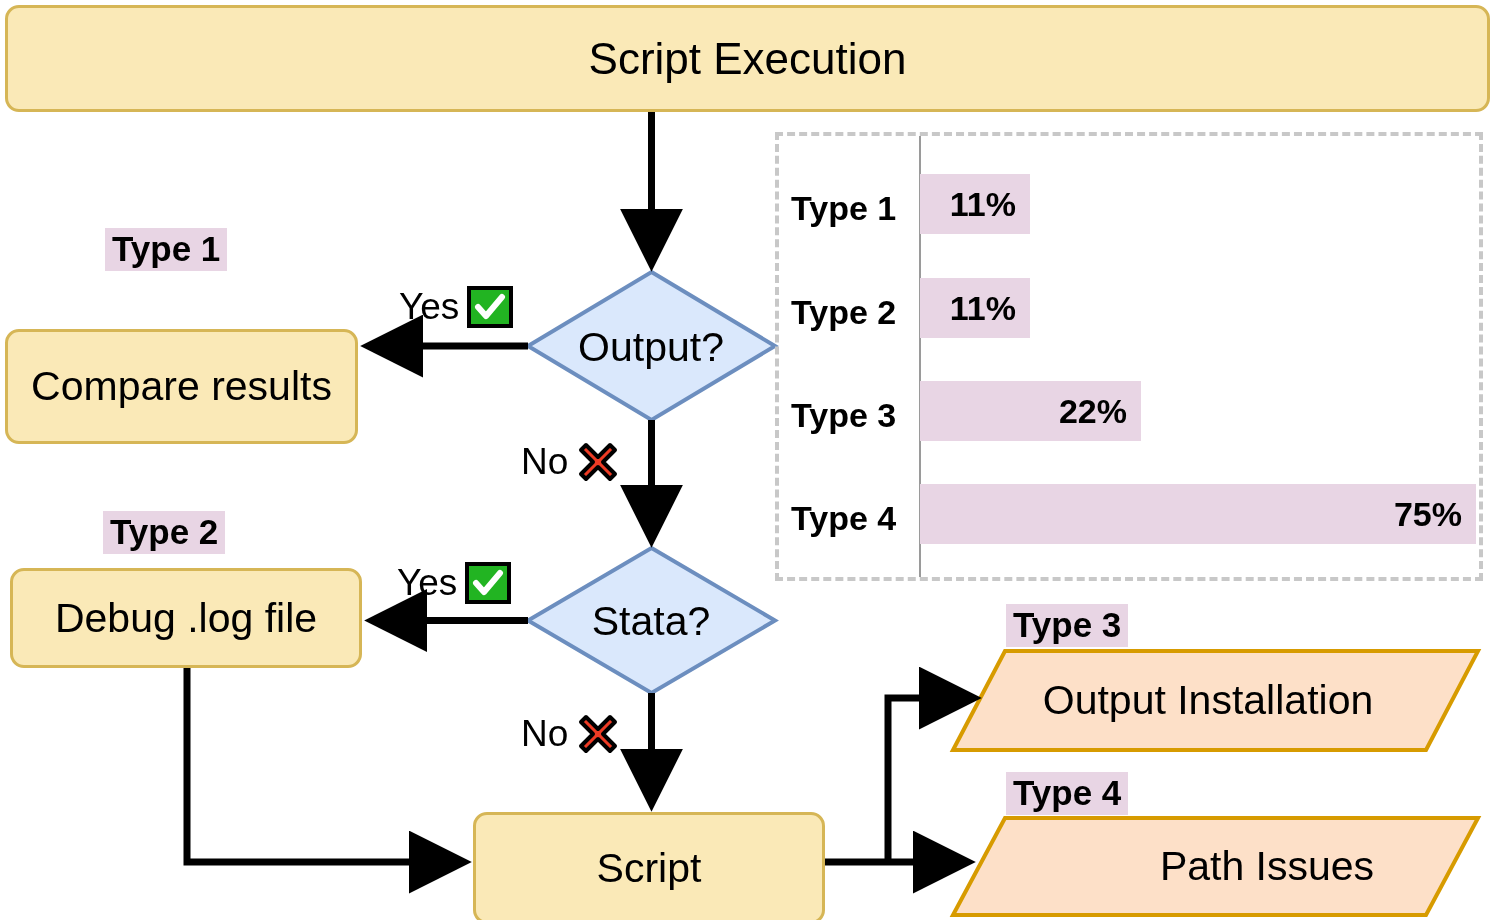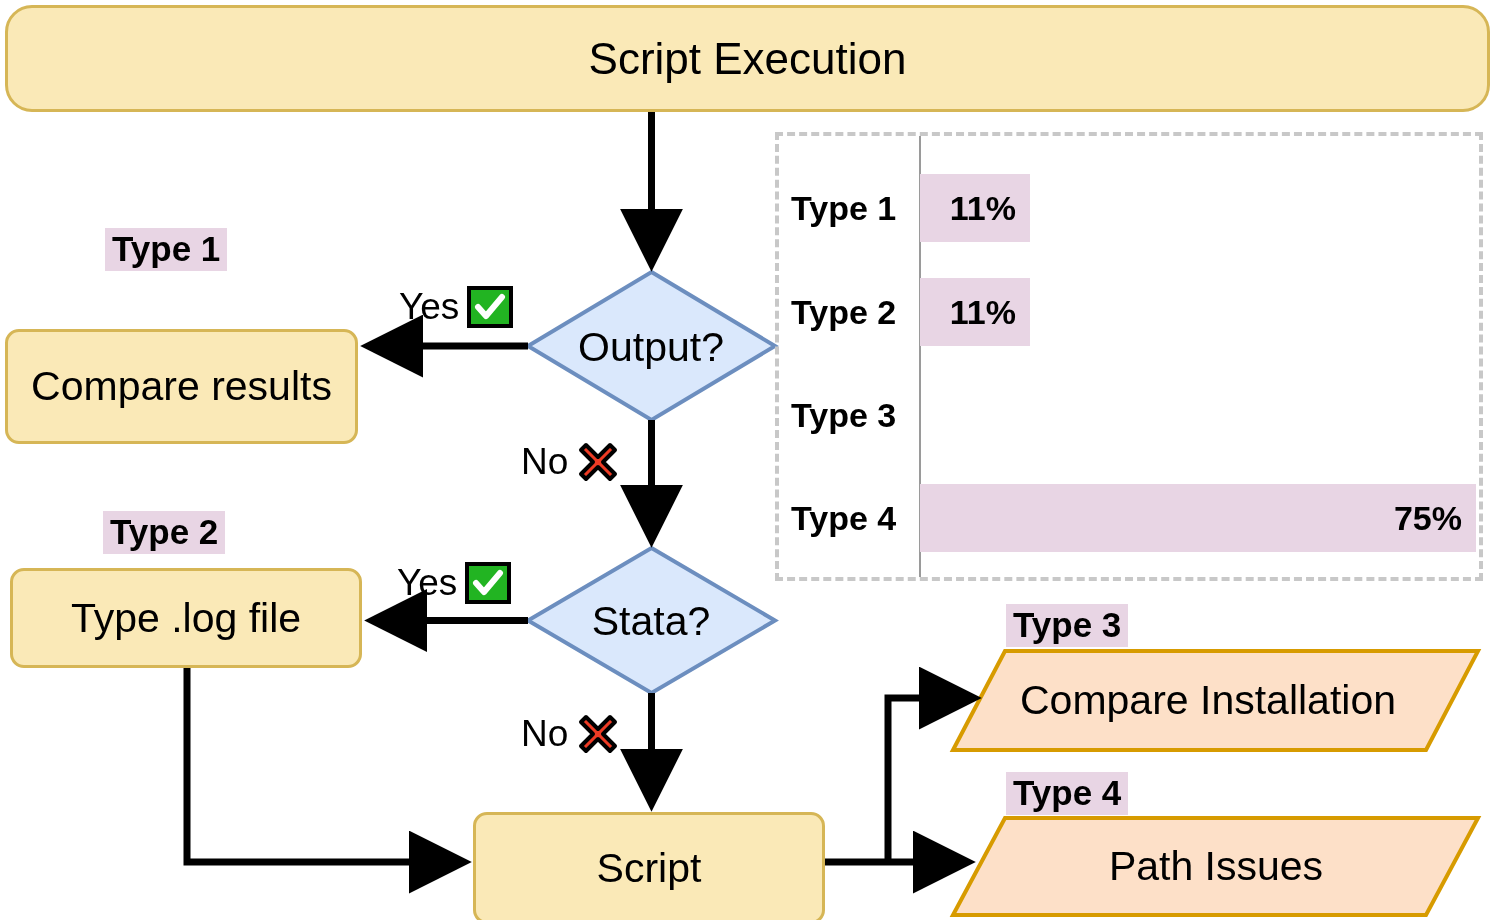--- a/index.html
+++ b/index.html
@@ -38,21 +38,21 @@
   .mark svg{display:block;}
 
   
   #chart{position:absolute;left:775px;top:132px;width:708px;height:449px;
          border:4px dashed #C8C8C8;box-sizing:border-box;}
   #chart-axis{position:absolute;left:140px;top:0px;width:2px;height:441px;
               background:#9a9a9a;}
   .barrow{position:absolute;left:0;height:68px;}
   .barlabel{position:absolute;left:12px;top:50%;transform:translateY(-50%);
             font-size:34px;font-weight:bold;white-space:nowrap;}
-  .bar{position:absolute;left:141px;top:0;height:68px;background:#E8D5E4;text-align:right;}
+  .bar{position:absolute;left:141px;top:0;height:60px;background:#E8D5E4;text-align:right;}
   .barval{position:absolute;right:14px;top:50%;transform:translateY(-50%);
           font-size:34px;font-weight:bold;color:#000;}
 </style>
 </head>
 <body>
 
 <div id="stage">
 
   <svg id="vec" viewBox="0 0 1495 920">
     <defs>
@@ -70,40 +70,40 @@
     <line x1="651.5" y1="112" x2="651.5" y2="262" stroke="#000" stroke-width="7" marker-end="url(#arrow)"></line>
     <line x1="528" y1="346" x2="370" y2="346" stroke="#000" stroke-width="7" marker-end="url(#arrow)"></line>
     <line x1="651.5" y1="420" x2="651.5" y2="538" stroke="#000" stroke-width="7" marker-end="url(#arrow)"></line>
     <line x1="528" y1="620.5" x2="374" y2="620.5" stroke="#000" stroke-width="7" marker-end="url(#arrow)"></line>
     <line x1="651.5" y1="693" x2="651.5" y2="802" stroke="#000" stroke-width="7" marker-end="url(#arrow)"></line>
     <polyline points="187,668 187,862 462,862" fill="none" stroke="#000" stroke-width="7" marker-end="url(#arrow)"></polyline>
     <polyline points="825,862 966,862" fill="none" stroke="#000" stroke-width="7" marker-end="url(#arrow)"></polyline>
     <polyline points="888,862 888,698 972,698" fill="none" stroke="#000" stroke-width="7" marker-end="url(#arrow)"></polyline>
   </svg>
 
-  <div class="node proc big" style="left:5px;top:5px;width:1485px;height:107px;border-radius:27px;">
+  <div class="node proc big" style="left:5px;top:5px;width:1485px;height:107px;">
     <span>Script Execution</span>
   </div>
 
   <div class="node proc" style="left:5px;top:285px;width:353px;height:115px;margin-top:44px;">
     <span>Compare results</span>
   </div>
 
   <div class="node proc" style="left:10px;top:568px;width:352px;height:100px;">
-    <span>Type .log file</span>
+    <span>Debug .log file</span>
   </div>
 
   <div class="node proc" style="left:473px;top:812px;width:352px;height:112px;">
     <span>Script</span>
   </div>
 
   <div class="dtext" style="left:651px;top:621px;">Stata?</div>
   <div class="dtext" style="left:651px;top:347px;">Output?</div>
-  <div class="ptext" style="left:1208px;top:700px;">Compare Installation</div>
-  <div class="ptext" style="left:1216px;top:866px;">Path Issues</div>
+  <div class="ptext" style="left:1208px;top:700px;">Output Installation</div>
+  <div class="ptext" style="left:1267px;top:866px;">Path Issues</div>
 
   <div class="tag" style="left:105px;top:228px;">Type 1</div>
   <div class="tag" style="left:103px;top:511px;">Type 2</div>
   <div class="tag" style="left:1006px;top:604px;">Type 3</div>
   <div class="tag" style="left:1006px;top:772px;">Type 4</div>
 
   <div class="elabel" style="left:399px;top:286px;">
     <span>Yes</span>
     <span class="mark">
       <svg width="46" height="42" viewBox="0 0 46 42">
@@ -153,20 +153,23 @@
 
     <div class="barrow" style="top:142px;width:100%;">
       <div class="barlabel">Type 2</div>
       <div class="bar" style="width:110px;">
         <div class="barval">11%</div>
       </div>
     </div>
 
     <div class="barrow" style="top:245px;width:100%;">
       <div class="barlabel">Type 3</div>
+      <div class="bar" style="width:221px;">
+        <div class="barval">22%</div>
+      </div>
     </div>
 
     <div class="barrow" style="top:348px;width:100%;">
       <div class="barlabel">Type 4</div>
       <div class="bar" style="width:556px;">
         <div class="barval">75%</div>
       </div>
     </div>
   </div>
 

